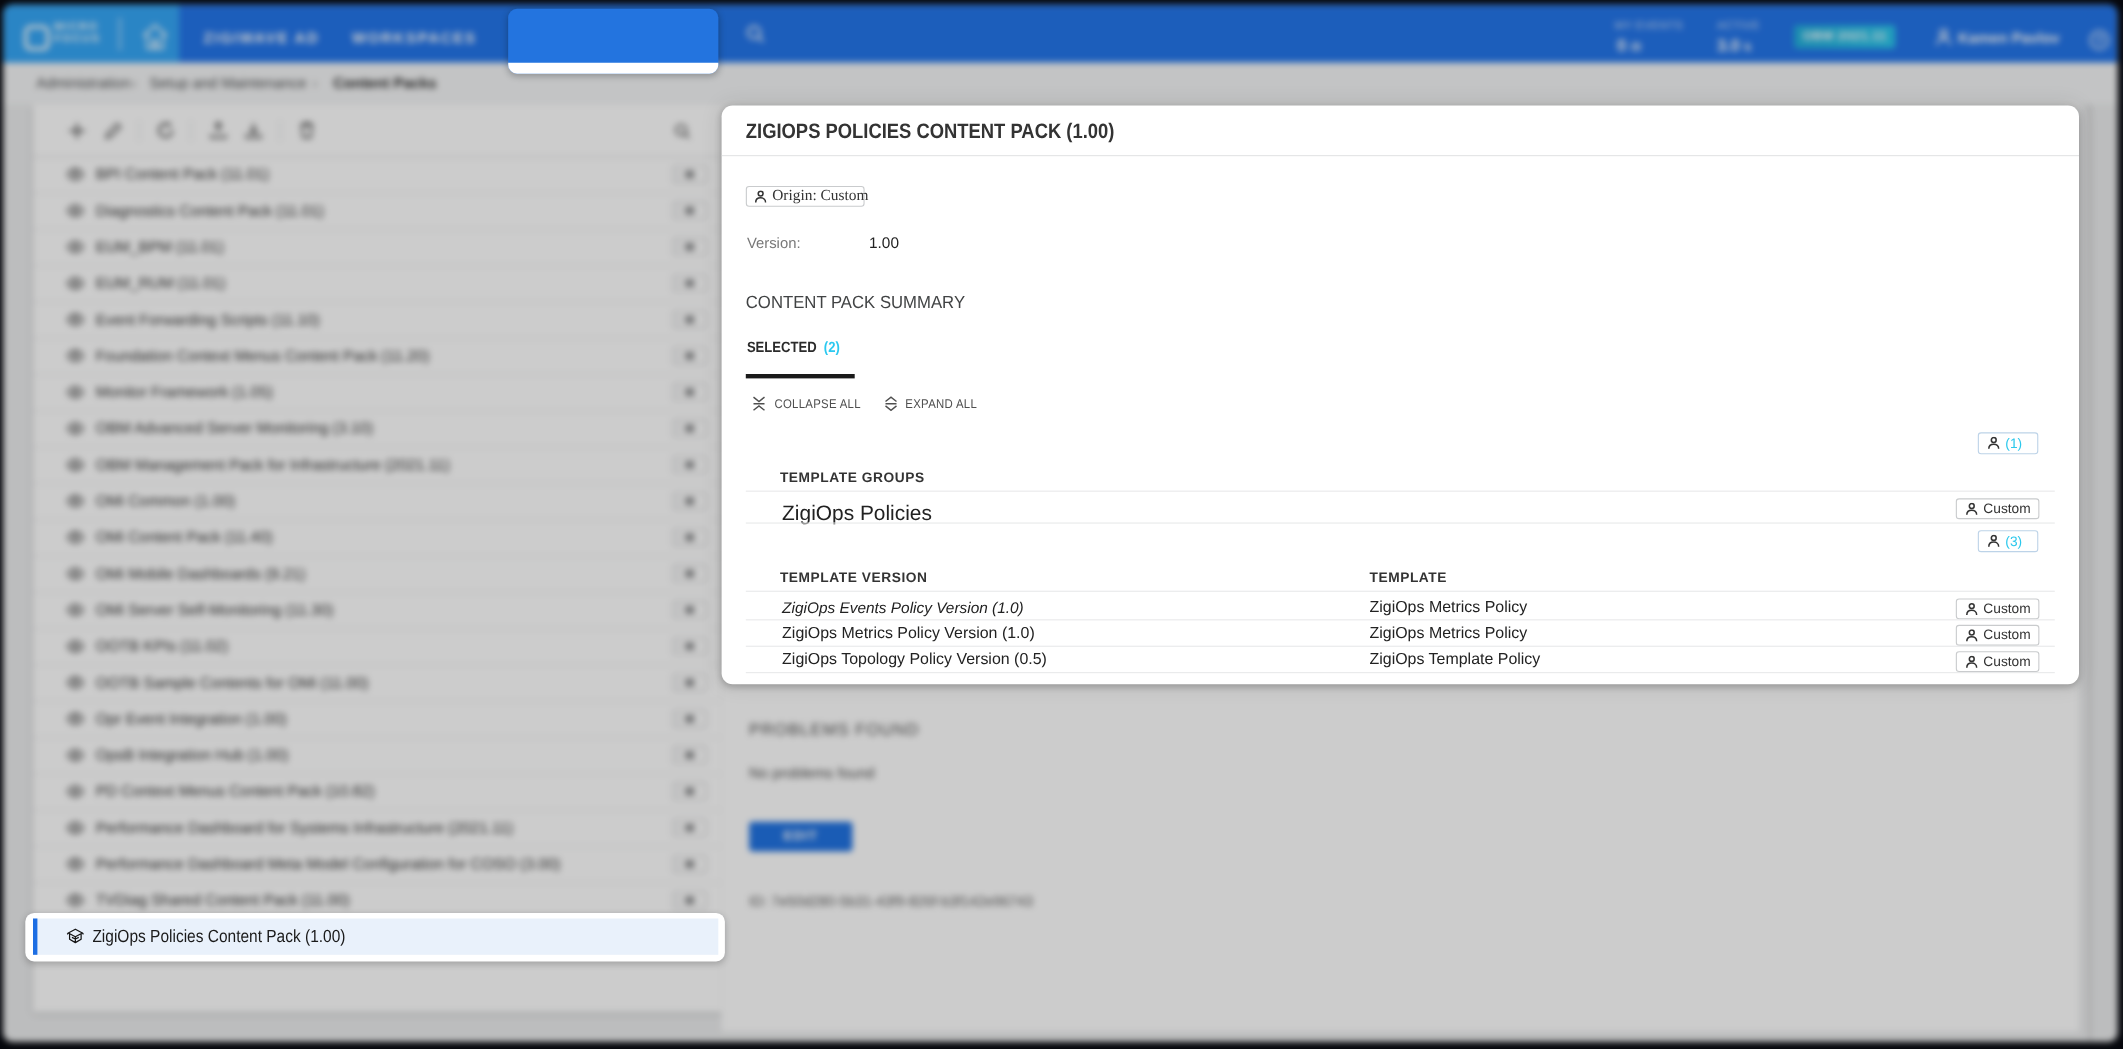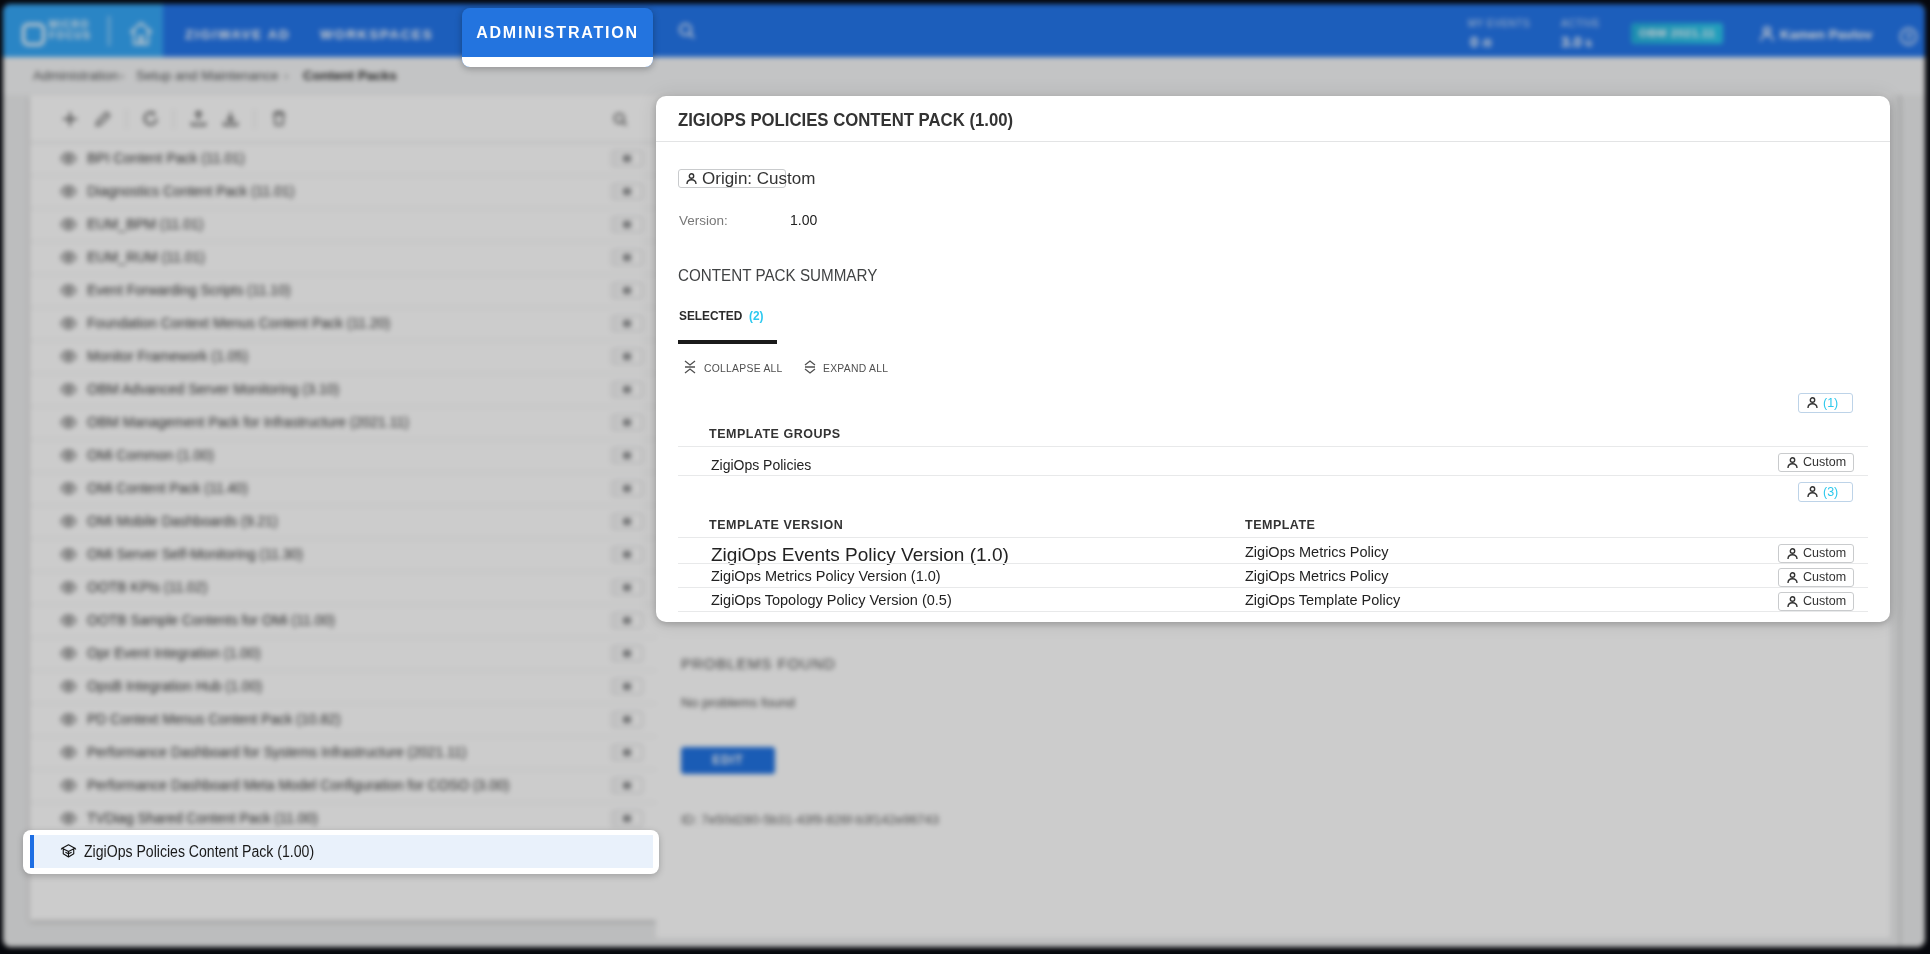--- a/index.html
+++ b/index.html
@@ -358,31 +358,30 @@
       <div style="position:absolute;left:0;top:0;width:100%;height:100%;background:#2374df;border-radius:8px;"></div>
       <div style="position:absolute;left:0;bottom:0;width:100%;height:10px;background:#fff;border-radius:0 0 8px 8px;"></div>
       <div style="position:absolute;left:0;top:0;width:100%;height:49px;line-height:49px;text-align:center;color:#fff;font-size:16px;font-weight:bold;letter-spacing:1.8px;">ADMINISTRATION</div>
     </div>
   </div>
 </div>
 
 <div id="ovl-tab" class="abs" style="left:462px;top:8px;width:191px;height:59px;box-shadow:0 2px 7px rgba(0,0,0,0.28);border-radius:8px;">
   <div style="position:absolute;left:0;top:0;width:100%;height:100%;background:#2374df;border-radius:8px;"></div>
   <div style="position:absolute;left:0;bottom:0;width:100%;height:10px;background:#fff;border-radius:0 0 8px 8px;"></div>
-  <div style="position:absolute;left:0;top:0;width:100%;height:49px;line-height:49px;text-align:center;color:#fff;font-size:16px;font-weight:bold;letter-spacing:1.8px;">ADMINISTRATION</div>
 </div>
 <div id="ovl-panel" class="abs" style="left:656px;top:96px;width:1234px;height:526px;background:#fff;border-radius:10px;box-shadow:0 2px 7px rgba(0,0,0,0.22), 0 0 20px rgba(0,0,0,0.10);overflow:hidden;">
   <div class="abs" style="left:22px;top:13px;font-size:19px;font-weight:bold;color:#333;transform:scaleX(0.88);transform-origin:left top;white-space:nowrap;">ZIGIOPS POLICIES CONTENT PACK (1.00)</div>
   <div class="abs" style="left:0;top:45px;width:1234px;height:1px;background:#e3e4e5;"></div>
   <div class="abs" style="left:22px;top:73px;width:106px;height:17px;border:1px solid #c9cbcd;border-radius:3px;background:#fff;white-space:nowrap;overflow:visible;">
       <svg class="abs" style="left:7px;top:3px" width="11" height="12" viewBox="0 0 11 12">
         <circle cx="5.5" cy="3" r="2.2" fill="none" stroke="#333" stroke-width="1.4"></circle>
         <path d="M1 11c0-2.7 2-4.2 4.5-4.2S10 8.3 10 11" fill="none" stroke="#333" stroke-width="1.4"></path>
       </svg>
-      <div class="abs" style="left:23px;top:0;height:17px;line-height:17px;font-size:17px;color:#333;white-space:nowrap;">Origin: Custom</div>
+      <div class="abs" style="left:23px;top:0;height:17px;line-height:17px;font-size:14px;color:#333;white-space:nowrap;font-family:Liberation Serif, serif;">Origin: Custom</div>
     </div>
   <div class="abs" style="left:23px;top:117px;font-size:13.5px;color:#787878;">Version:</div>
   <div class="abs" style="left:134px;top:116px;font-size:14px;color:#222;">1.00</div>
   <div class="abs" style="left:22px;top:171px;font-size:16px;color:#414344;letter-spacing:0px;transform:scaleX(0.95);transform-origin:left top;white-space:nowrap;">CONTENT PACK SUMMARY</div>
   <div class="abs" style="left:23px;top:212px;font-size:13.5px;font-weight:bold;color:#2b2b2b;transform:scaleX(0.88);transform-origin:left top;white-space:nowrap;">SELECTED&nbsp; <span style="color:#2cc9f0;">(2)</span></div>
   <div class="abs" style="left:22px;top:244px;width:99px;height:4px;background:#1a1a1a;"></div>
   <svg class="abs" style="left:27px;top:264px" width="14" height="14" viewBox="0 0 14 14">
       <path d="M2 1l5 4 5-4M2 13l5-4 5 4M2 7h10" fill="none" stroke="#4f4f4f" stroke-width="1.3"></path>
     </svg>
   <div class="abs" style="left:48px;top:266px;font-size:11.5px;color:#4f4f4f;letter-spacing:0.3px;transform:scaleX(0.9);transform-origin:left top;white-space:nowrap;">COLLAPSE ALL</div>
@@ -392,40 +391,40 @@
   <div class="abs" style="left:167px;top:266px;font-size:11.5px;color:#4f4f4f;letter-spacing:0.3px;transform:scaleX(0.9);transform-origin:left top;white-space:nowrap;">EXPAND ALL</div>
     <div class="abs" style="left:1142px;top:297px;width:53px;height:18px;border:1px solid #bdd3e8;border-radius:3px;background:#fff;">
       <svg class="abs" style="left:8px;top:3px" width="11" height="12" viewBox="0 0 11 12">
         <circle cx="5.5" cy="3" r="2.2" fill="none" stroke="#333" stroke-width="1.4"></circle>
         <path d="M1 11c0-2.7 2-4.2 4.5-4.2S10 8.3 10 11" fill="none" stroke="#333" stroke-width="1.4"></path>
       </svg>
       <div class="abs" style="left:24px;top:0;height:18px;line-height:18px;font-size:12.5px;color:#2cc8ec;">(1)</div>
     </div>
   <div class="abs" style="left:53px;top:331px;font-size:12.5px;font-weight:bold;color:#333;letter-spacing:0.5px;">TEMPLATE GROUPS</div>
   <div class="abs" style="left:22px;top:350px;width:1190px;height:1px;background:#e8e9ea;"></div>
-  <div class="abs" style="left:55px;top:361px;font-size:14px;color:#222;">ZigiOps Policies</div>
+  <div class="abs" style="left:55px;top:361px;font-size:19px;color:#222;">ZigiOps Policies</div>
   <div class="abs" style="left:1122px;top:357px;width:74px;height:17px;border:1px solid #c9cbcd;border-radius:3px;background:#fff;">
       <svg class="abs" style="left:8px;top:3px" width="11" height="12" viewBox="0 0 11 12">
         <circle cx="5.5" cy="3" r="2.2" fill="none" stroke="#333" stroke-width="1.4"></circle>
         <path d="M1 11c0-2.7 2-4.2 4.5-4.2S10 8.3 10 11" fill="none" stroke="#333" stroke-width="1.4"></path>
       </svg>
       <div class="abs" style="left:24px;top:0;height:17px;line-height:17px;font-size:12.5px;color:#333;">Custom</div>
     </div>
   <div class="abs" style="left:22px;top:379px;width:1190px;height:1px;background:#e8e9ea;"></div>
     <div class="abs" style="left:1142px;top:386px;width:53px;height:18px;border:1px solid #bdd3e8;border-radius:3px;background:#fff;">
       <svg class="abs" style="left:8px;top:3px" width="11" height="12" viewBox="0 0 11 12">
         <circle cx="5.5" cy="3" r="2.2" fill="none" stroke="#333" stroke-width="1.4"></circle>
         <path d="M1 11c0-2.7 2-4.2 4.5-4.2S10 8.3 10 11" fill="none" stroke="#333" stroke-width="1.4"></path>
       </svg>
       <div class="abs" style="left:24px;top:0;height:18px;line-height:18px;font-size:12.5px;color:#2cc8ec;">(3)</div>
     </div>
   <div class="abs" style="left:53px;top:422px;font-size:12.5px;font-weight:bold;color:#333;letter-spacing:0.5px;">TEMPLATE VERSION</div>
   <div class="abs" style="left:589px;top:422px;font-size:12.5px;font-weight:bold;color:#333;letter-spacing:0.5px;">TEMPLATE</div>
   <div class="abs" style="left:22px;top:441px;width:1190px;height:1px;background:#e8e9ea;"></div>
-  <div class="abs" style="left:55px;top:448px;font-size:19px;color:#222;">ZigiOps Events Policy Version (1.0)</div>
+  <div class="abs" style="left:55px;top:448px;font-size:14px;color:#222;font-style:italic;">ZigiOps Events Policy Version (1.0)</div>
   <div class="abs" style="left:589px;top:448px;font-size:14.5px;color:#222;">ZigiOps Metrics Policy</div>
   <div class="abs" style="left:1122px;top:448px;width:74px;height:17px;border:1px solid #c9cbcd;border-radius:3px;background:#fff;">
       <svg class="abs" style="left:8px;top:3px" width="11" height="12" viewBox="0 0 11 12">
         <circle cx="5.5" cy="3" r="2.2" fill="none" stroke="#333" stroke-width="1.4"></circle>
         <path d="M1 11c0-2.7 2-4.2 4.5-4.2S10 8.3 10 11" fill="none" stroke="#333" stroke-width="1.4"></path>
       </svg>
       <div class="abs" style="left:24px;top:0;height:17px;line-height:17px;font-size:12.5px;color:#333;">Custom</div>
     </div>
   <div class="abs" style="left:22px;top:467px;width:1190px;height:1px;background:#e8e9ea;"></div>
   <div class="abs" style="left:55px;top:472px;font-size:14.5px;color:#222;">ZigiOps Metrics Policy Version (1.0)</div>

